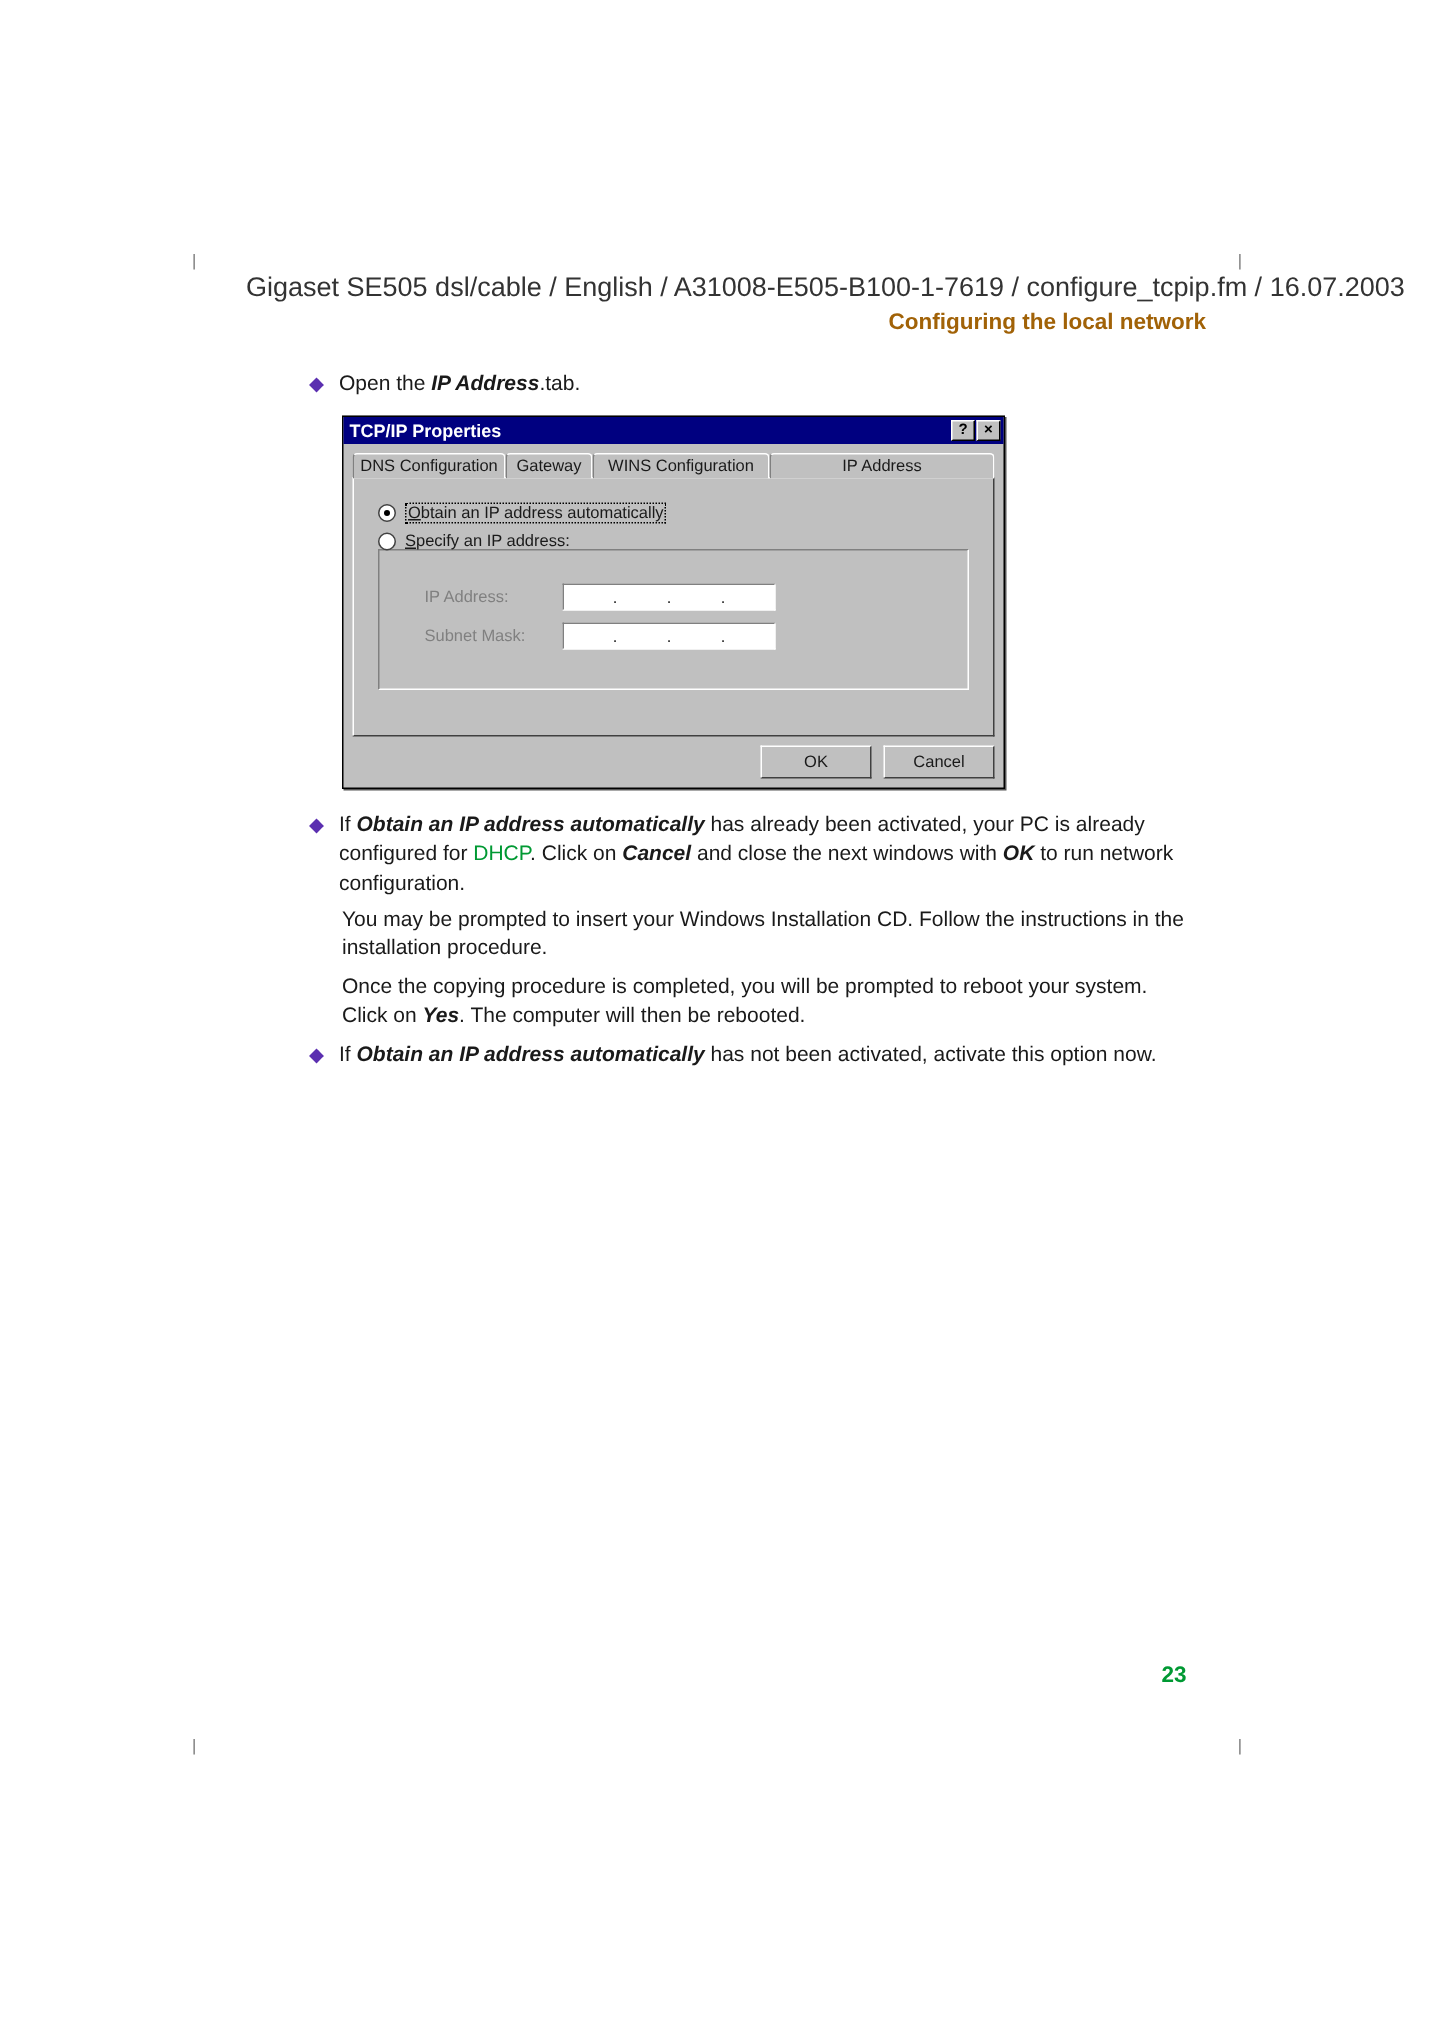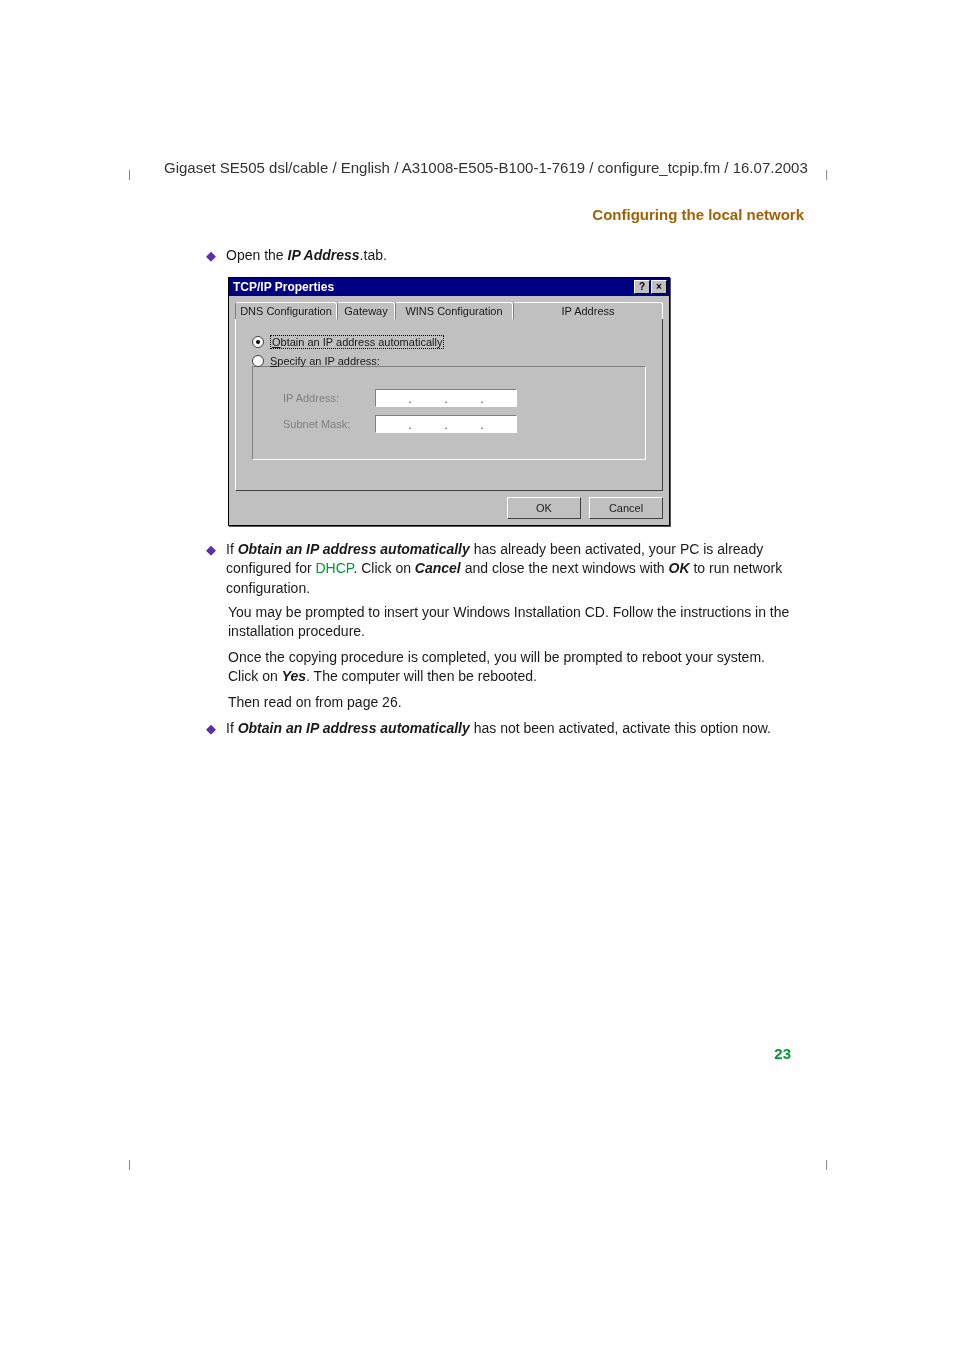--- a/index.html
+++ b/index.html
@@ -17,22 +17,22 @@
     color: #777;
   }
   .crop-top-left { left: 128px; top: 168px; }
   .crop-top-right { right: 126px; top: 168px; }
   .crop-bot-left { left: 128px; top: 1158px; }
   .crop-bot-right { right: 126px; top: 1158px; }
 
   .header-path {
     position: absolute;
     left: 164px;
-    top: 159px;
-    font-size: 15px;
+    top: 181px;
+    font-size: 18px;
     color: #333;
   }
   .section-title {
     position: absolute;
     right: 150px;
     top: 206px;
     font-size: 15px;
     font-weight: 700;
     color: #a16207;
   }
@@ -173,21 +173,21 @@
     line-height: 1.4;
     color: #1a1a1a;
   }
   .sub { margin-left: 22px; margin-bottom: 6px; }
   .green { color: #009933; margin-top: 16px; }
   b { font-weight: 700; }
   i { font-style: italic; }
   .page-num {
     position: absolute;
     right: 163px;
-    top: 1045px;
+    top: 1108px;
     font-weight: 700;
     color: #009933;
     font-size: 15px;
   }
 </style>
 </head>
 <body>
 
 <span class="crop-top-left">|</span>
 <span class="crop-top-right">|</span>
@@ -271,21 +271,20 @@
     <div class="bullet-text">
       <div class="para">
         <span>If </span><b><i>Obtain an IP address automatically</i></b><span> has already been activated, your PC is already configured for </span><span class="green">DHCP</span><span>. Click on </span><b><i>Cancel</i></b><span> and close the next windows with </span><b><i>OK</i></b><span> to run network configuration.</span>
       </div>
     </div>
   </div>
   <div class="para sub">You may be prompted to insert your Windows Installation CD. Follow the instructions in the installation procedure.</div>
   <div class="para sub">
     <span>Once the copying procedure is completed, you will be prompted to reboot your system. Click on </span><b><i>Yes</i></b><span>. The computer will then be rebooted.</span>
   </div>
-  <div class="para sub">Then read on from page 26.</div>
 
   <div class="bullet-row">
     <span class="bullet">◆</span>
     <span class="bullet-text para">
       <span>If </span><b><i>Obtain an IP address automatically</i></b><span> has not been activated, activate this option now.</span>
     </span>
   </div>
 
 </div>
 

